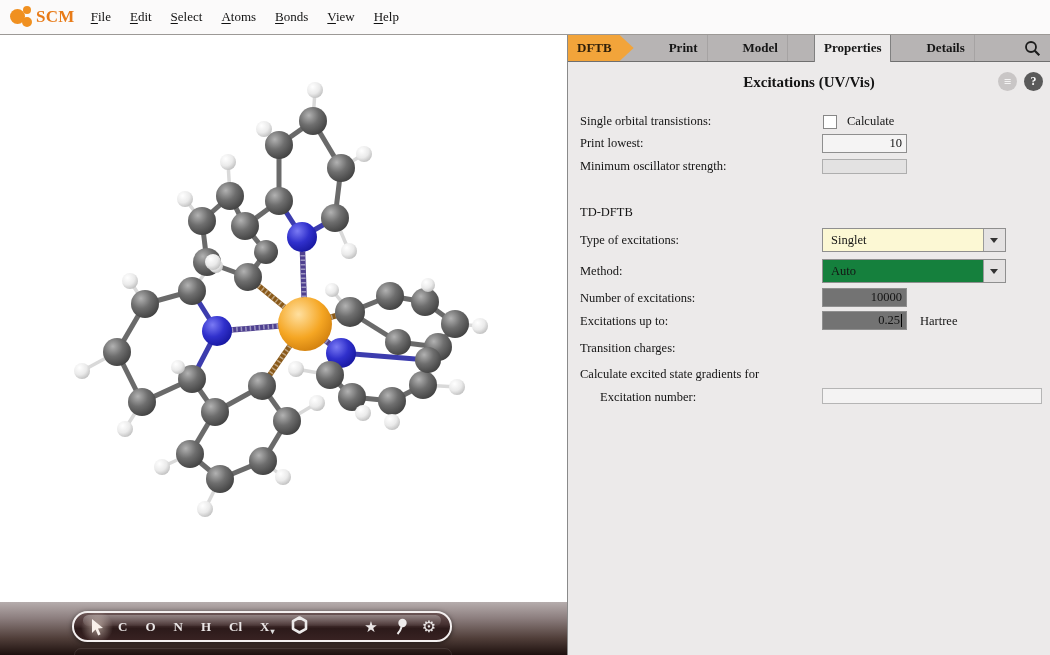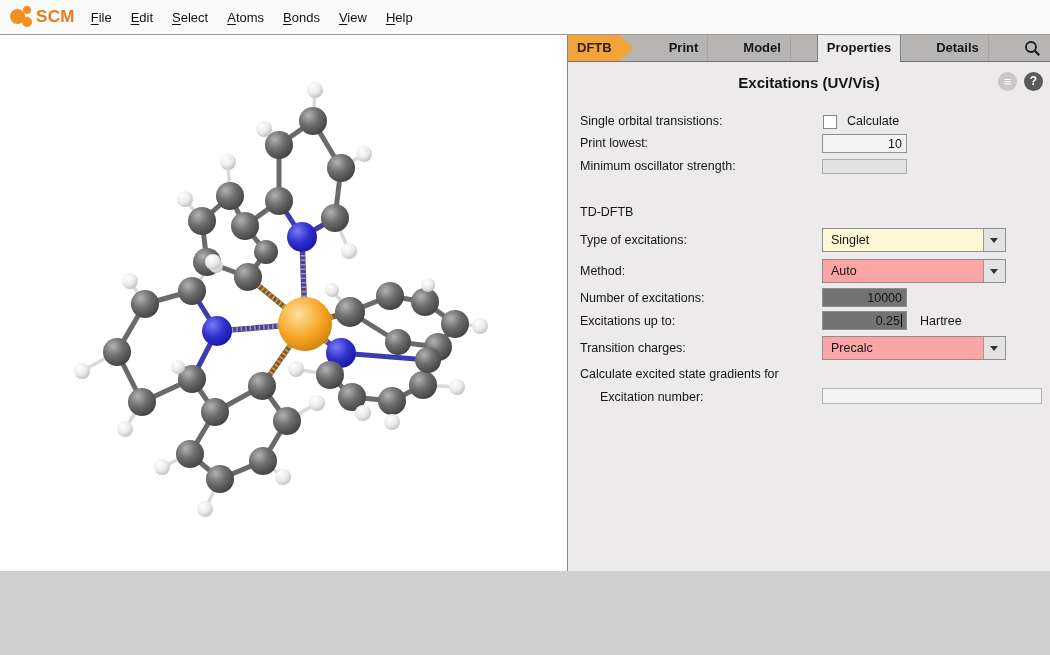--- a/index.html
+++ b/index.html
@@ -1,17 +1,17 @@
 <!DOCTYPE html>
 <html><head>
 <meta charset="utf-8">
 <style>
   html,body{margin:0;padding:0;background:#d0d0d0;}
-  .app{position:relative;width:1050px;height:571px;overflow:hidden;
-       font-family:Liberation Sans, sans-serif;background:#eceaea;}
+  .app{position:relative;width:1050px;height:655px;overflow:hidden;
+       font-family:Liberation Serif, serif;background:#eceaea;}
 
   
   .menubar{position:absolute;left:0;top:0;width:1050px;height:35px;background:#fbfafa;
            border-bottom:1px solid #9c9996;box-sizing:border-box;display:flex;align-items:center;}
   .logo{display:flex;align-items:center;margin-left:9px;margin-right:16px;}
   .logo-circles{position:relative;width:27px;height:26px;}
   .logo-circles i{position:absolute;border-radius:50%;background:#f09020;}
   .lc1{left:1px;top:5px;width:15px;height:15px;}
   .lc2{left:14px;top:2px;width:8px;height:8px;}
   .lc3{left:13px;top:13px;width:10px;height:10px;}
@@ -66,21 +66,21 @@
   .btn-help{right:7px;background:#5a5a5a;font-weight:bold;}
   .flabel{position:absolute;left:12px;white-space:nowrap;}
   .cb{position:absolute;left:255px;width:12px;height:12px;background:#fff;border:1px solid #878787;}
   .cb-label{position:absolute;left:279px;}
   .txt{position:absolute;left:254px;width:85px;height:19px;border:1px solid #8f8f8f;background:#f5f4f4;
        box-sizing:border-box;display:flex;justify-content:flex-end;align-items:center;padding:0 4px;}
   .txt-disabled{background:#e3e2e2;border-color:#aeaeae;height:15px;}
   .txt-yellow{background:#737373;}
   .caret{display:inline-block;width:1px;height:13px;background:#000;margin-left:1px;}
   .unit{position:absolute;left:352px;}
-  .combo{position:absolute;left:254px;width:184px;height:24px;border:1px solid #8f8f8f;background:#fca5a5;
+  .combo{position:absolute;left:254px;width:184px;height:24px;border:1px solid #8f8f8f;background:#15803d;
          box-sizing:border-box;display:flex;}
   .combo-yellow{background:#fcf8d4;}
   .combo-field{flex:1;line-height:22px;padding-left:8px;}
   .combo-btn{width:21px;border-left:1px solid #9a9a9a;background:#e4e2e2;position:relative;}
   .combo-btn::after{content:'';position:absolute;left:6px;top:9px;width:0;height:0;
       border-left:4px solid transparent;border-right:4px solid transparent;border-top:5px solid #333;}
   .txt-wide{position:absolute;left:254px;width:220px;height:16px;border:1px solid #b5b5b5;background:#f4f3f3;
       box-sizing:border-box;}
 </style>
 </head>
@@ -351,24 +351,20 @@
     </div>
 
     <div class="flabel" style="top:252px">Excitations up to:</div>
     <div class="txt txt-yellow" style="top:249px">
       <span>0.25</span>
         <span class="caret"></span>
     </div>
     <div class="unit" style="top:252px;position:absolute">Hartree</div>
 
     <div class="flabel" style="top:279px">Transition charges:</div>
-    <div class="combo" style="top:274px">
-      <span class="combo-field">Precalc</span>
-      <span class="combo-btn"></span>
-    </div>
 
     <div class="flabel" style="top:305px">Calculate excited state gradients for</div>
 
     <div class="flabel" style="top:328px;left:32px">Excitation number:</div>
     <div class="txt-wide" style="top:326px"></div>
   </div>
 
 </div>
 
 </body></html>

